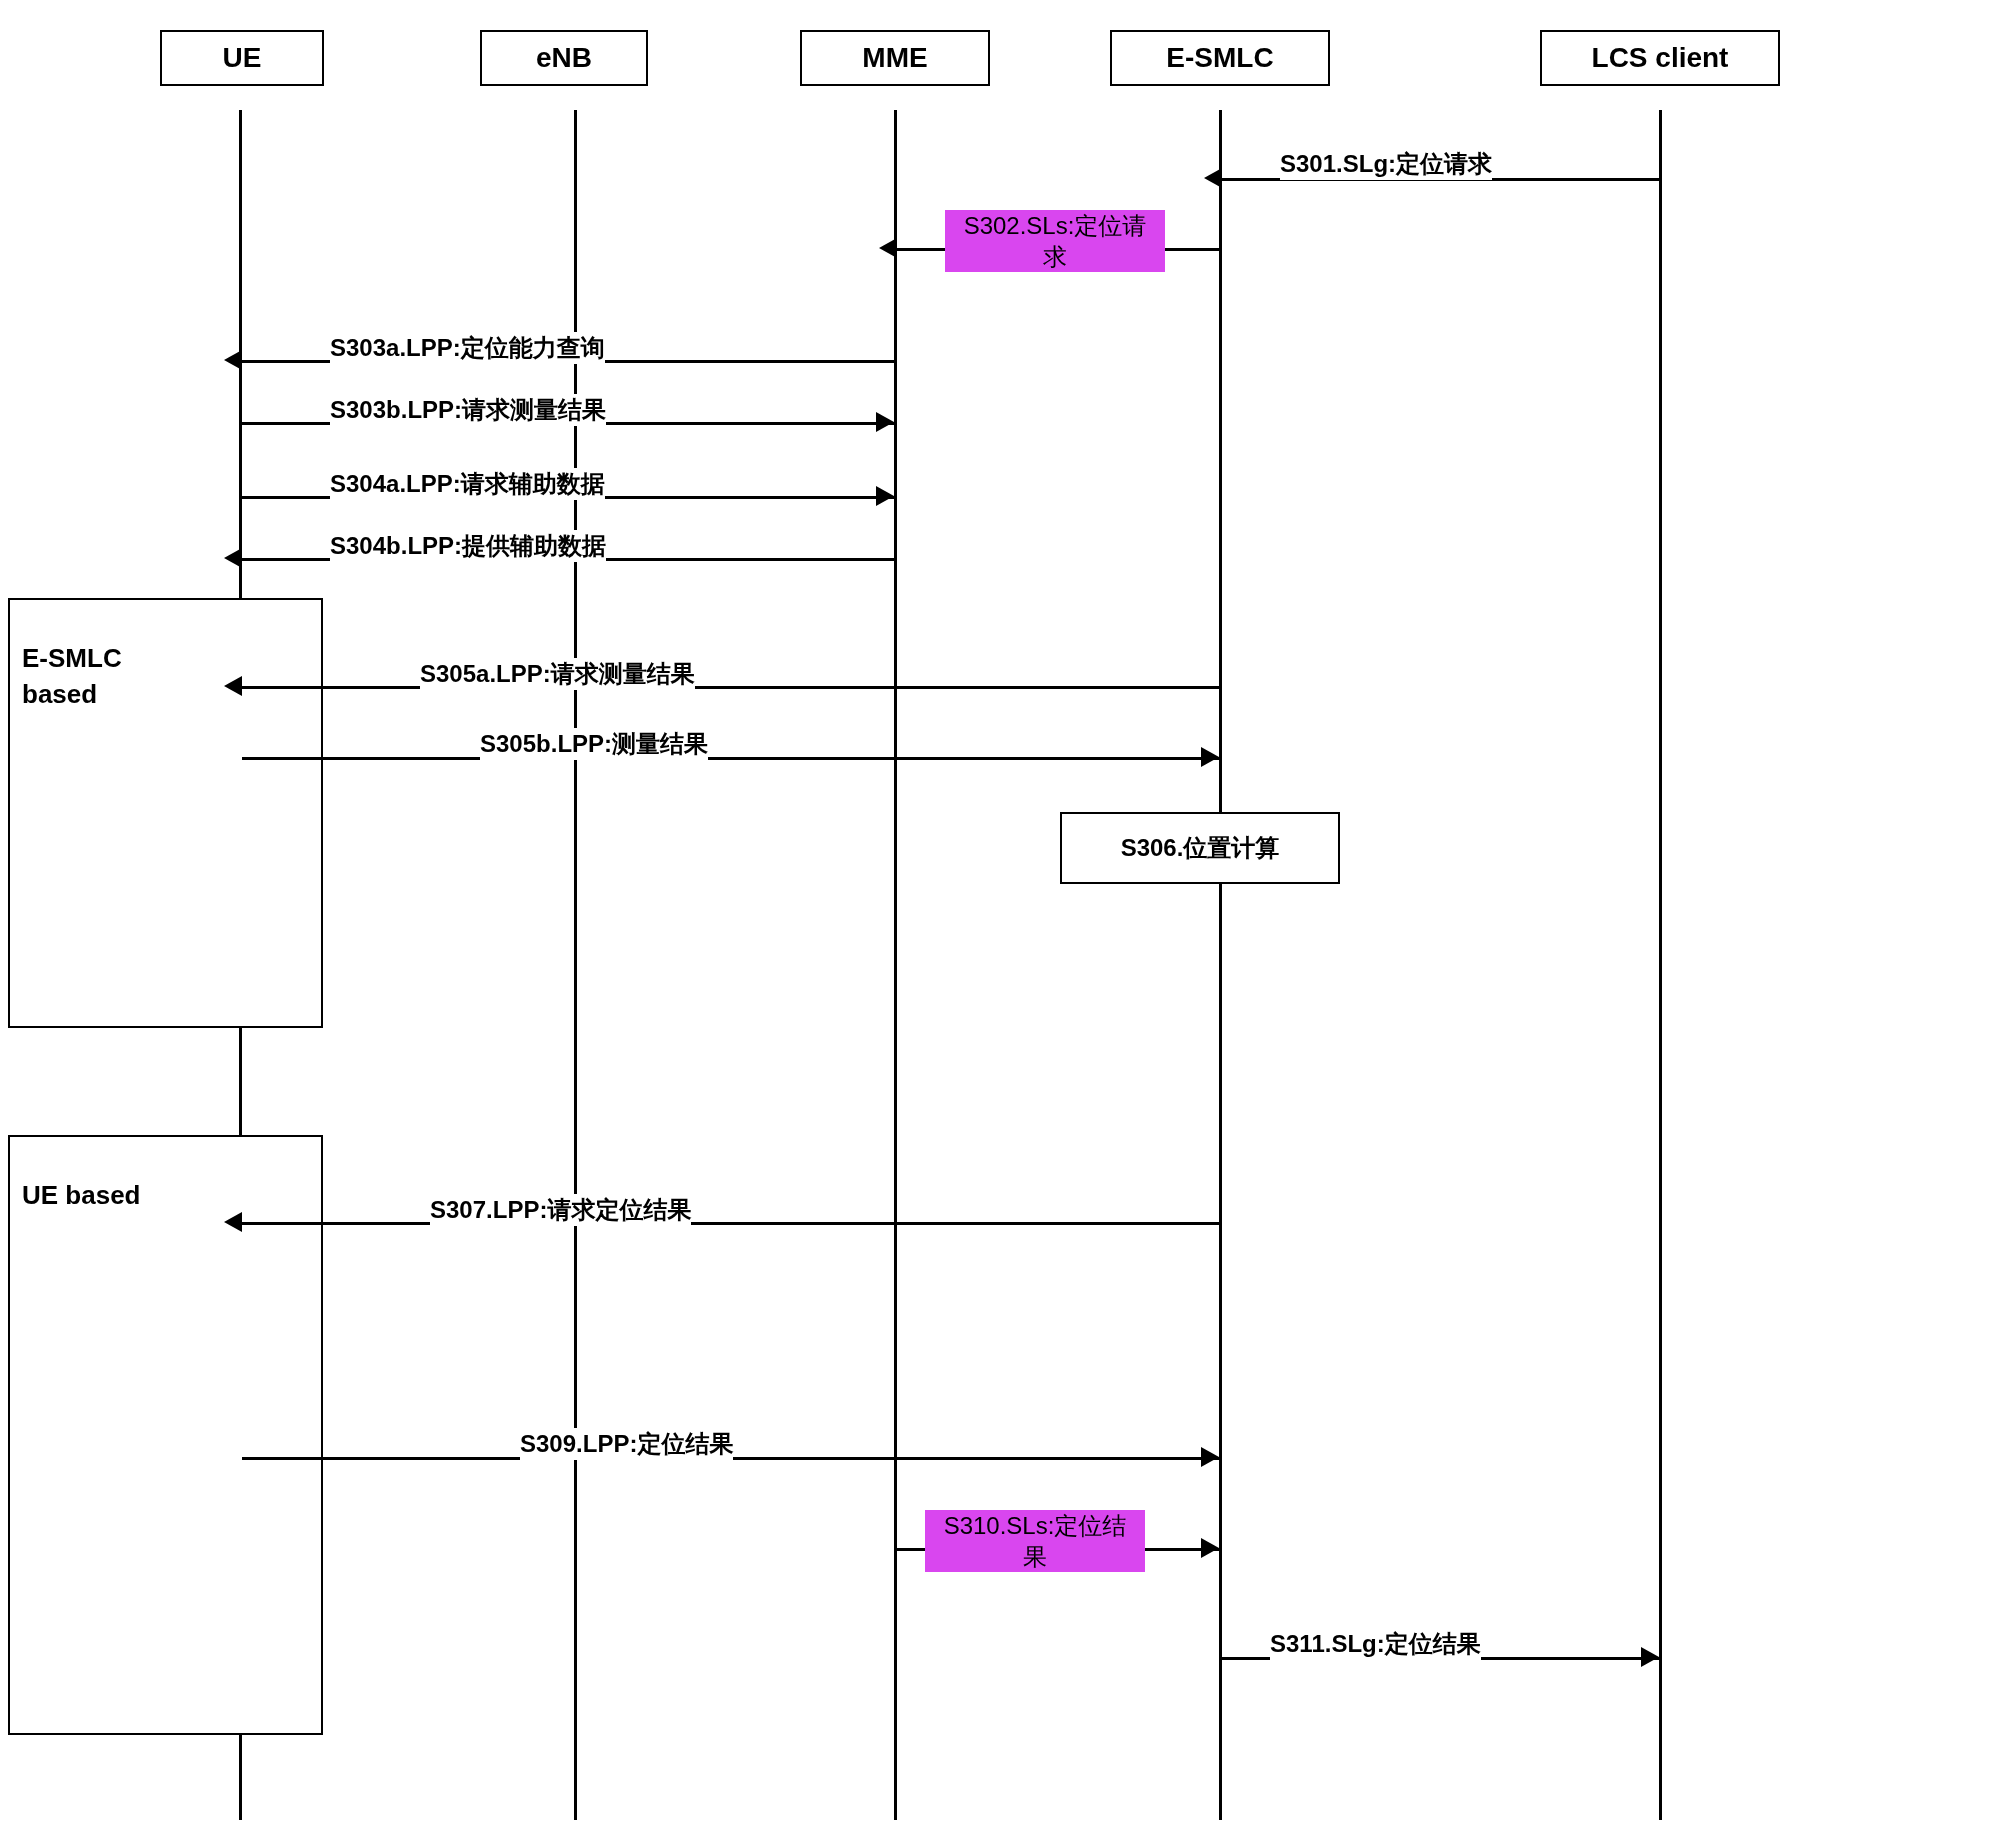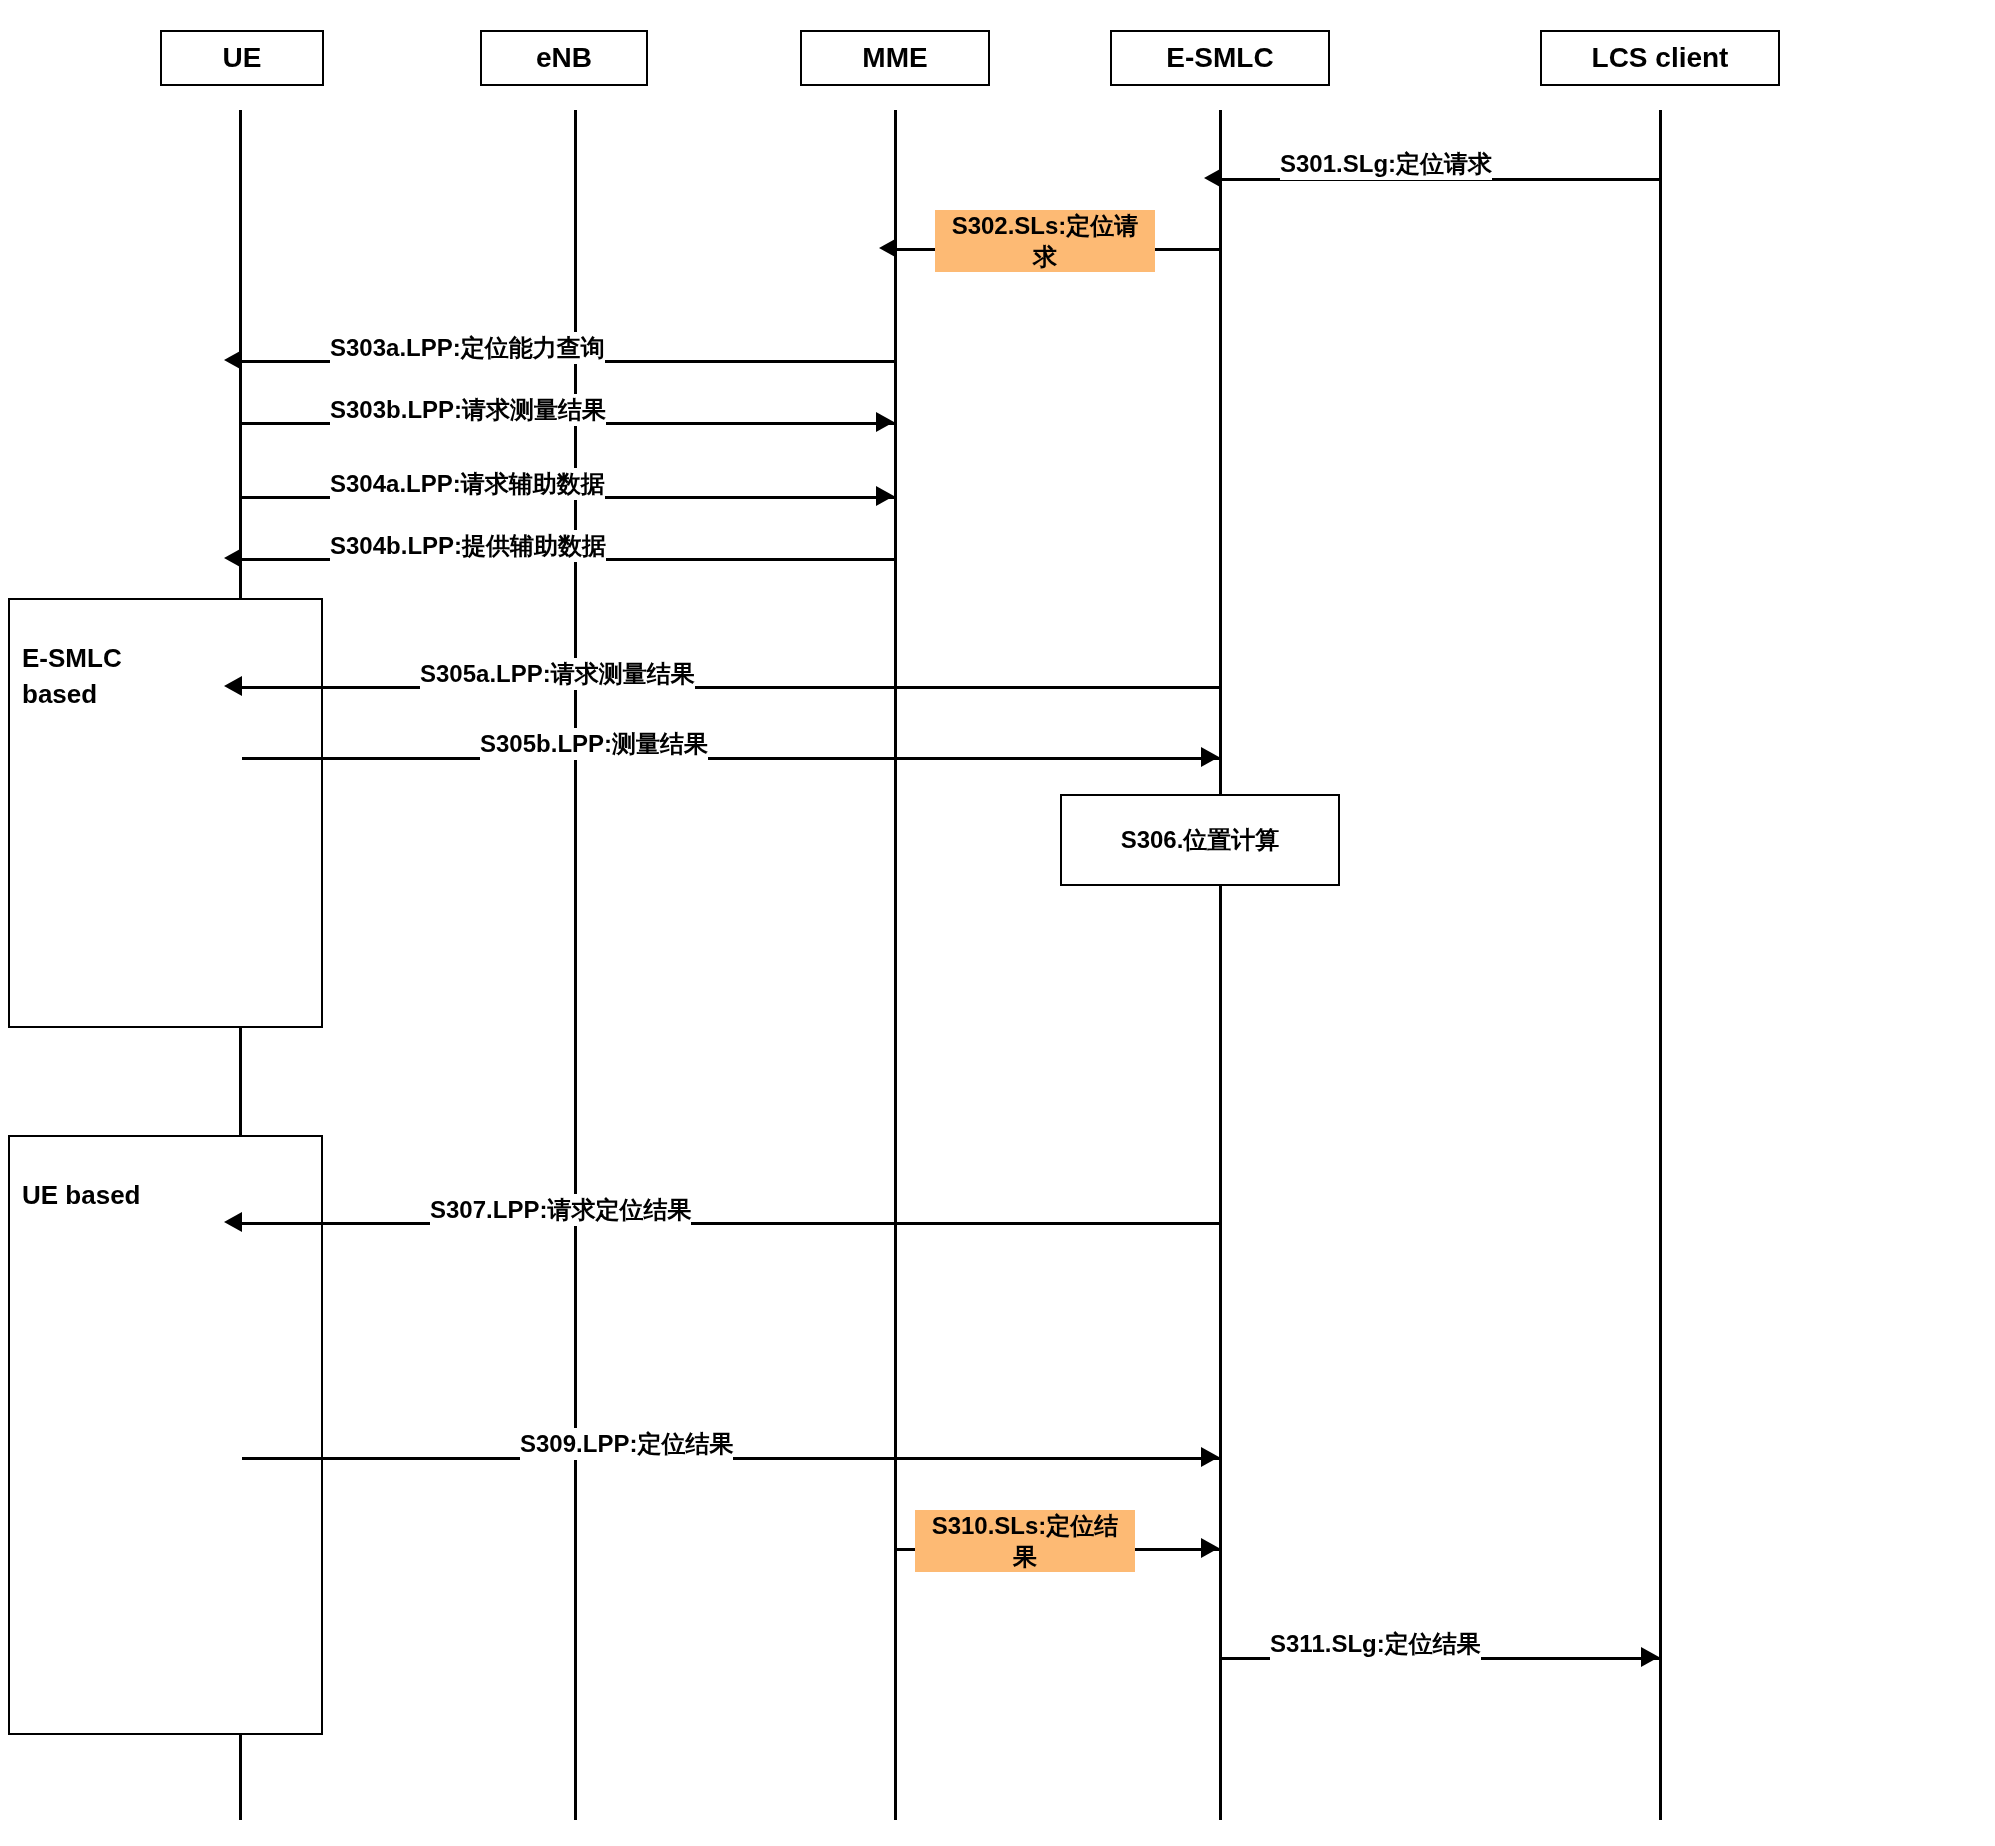--- a/index.html
+++ b/index.html
@@ -88,26 +88,27 @@
       background: #fff;
       padding: 8px 14px;
       font-weight: bold;
       font-size: 24px;
       z-index: 10;
     }
     
     .arrow-label-wrap {
       position: absolute;
       font-size: 24px;
-      font-weight: bold;
+      font-weight: normal;
       white-space: normal;
       text-align: center;
       z-index: 6;
-      background: #fdba74;
+      background: #d946ef;
       line-height: 1.3;
+      margin-left: 10px;
     }
   </style>
 </head>
 <body>
 
 <div class="diagram-container">
 
   <div class="entity-box" style="left:160px; width:164px; top:30px;">
     <span>UE</span>
   </div>
@@ -177,21 +178,21 @@
   <div class="arrow-label" style="left:420px; top:658px;">
     <span>S305a.LPP:请求测量结果</span>
   </div>
 
   <div class="arrow-line" style="left:242px; top:757px; width:977px;"></div>
   <div class="arrowhead-right" style="left:1201px; top:747px;"></div>
   <div class="arrow-label" style="left:480px; top:728px;">
     <span>S305b.LPP:测量结果</span>
   </div>
 
-  <div class="calc-box" style="left:1060px; top:794px; width:280px; height:92px; display:flex; align-items:center; justify-content:center;">
+  <div class="calc-box" style="left:1060px; top:812px; width:280px; height:72px; display:flex; align-items:center; justify-content:center;">
     <span>S306.位置计算</span>
   </div>
 
   <div class="bracket-box" style="left:8px; top:1135px; width:315px; height:600px;"></div>
   <div class="bracket-label" style="left:22px; top:1180px;">
     <span style="font-size:26px; font-weight:bold;">UE based</span>
   </div>
 
   <div class="arrow-line" style="left:242px; top:1222px; width:977px;"></div>
   <div class="arrowhead-left" style="left:224px; top:1212px;"></div>

